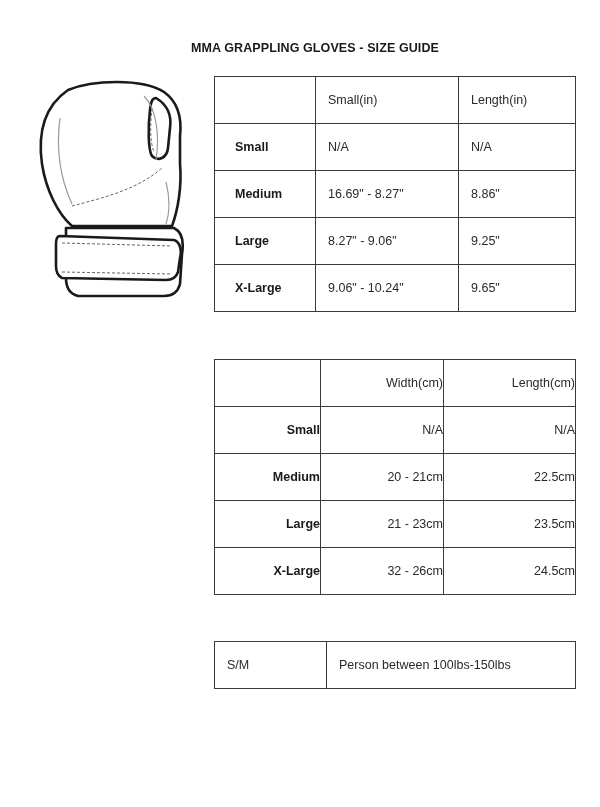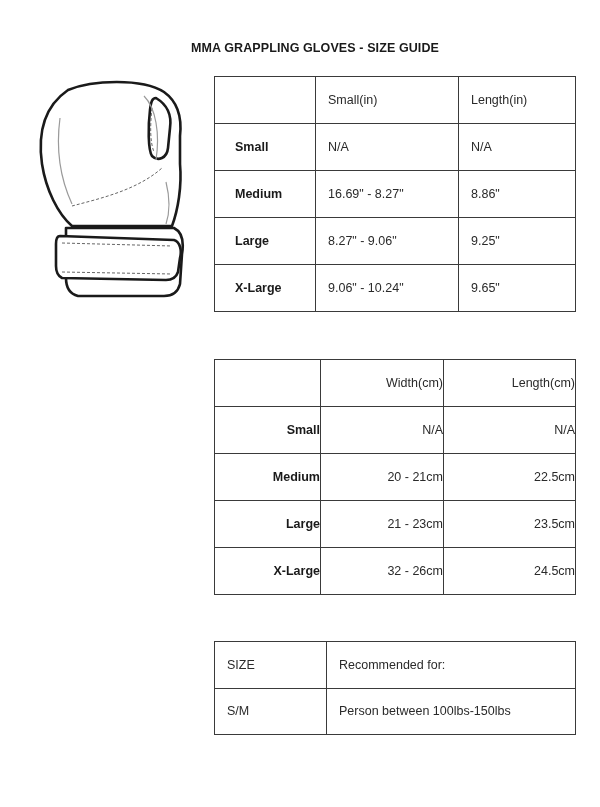--- a/index.html
+++ b/index.html
@@ -138,22 +138,18 @@
   </tr>
 </tbody>
   </table>
 
 <table class="size-table" id="table-weight">
   <colgroup>
       <col class="c1">
       <col class="c2">
     </colgroup>
   <tbody>
-      <tr class="header-row">
-    <td>SIZE</td>
-    <td>Recommended for:</td>
-  </tr>
   <tr>
     <td>S/M</td>
     <td>Person between 100lbs-150lbs</td>
   </tr>
 </tbody>
   </table>
 
 </body></html>

